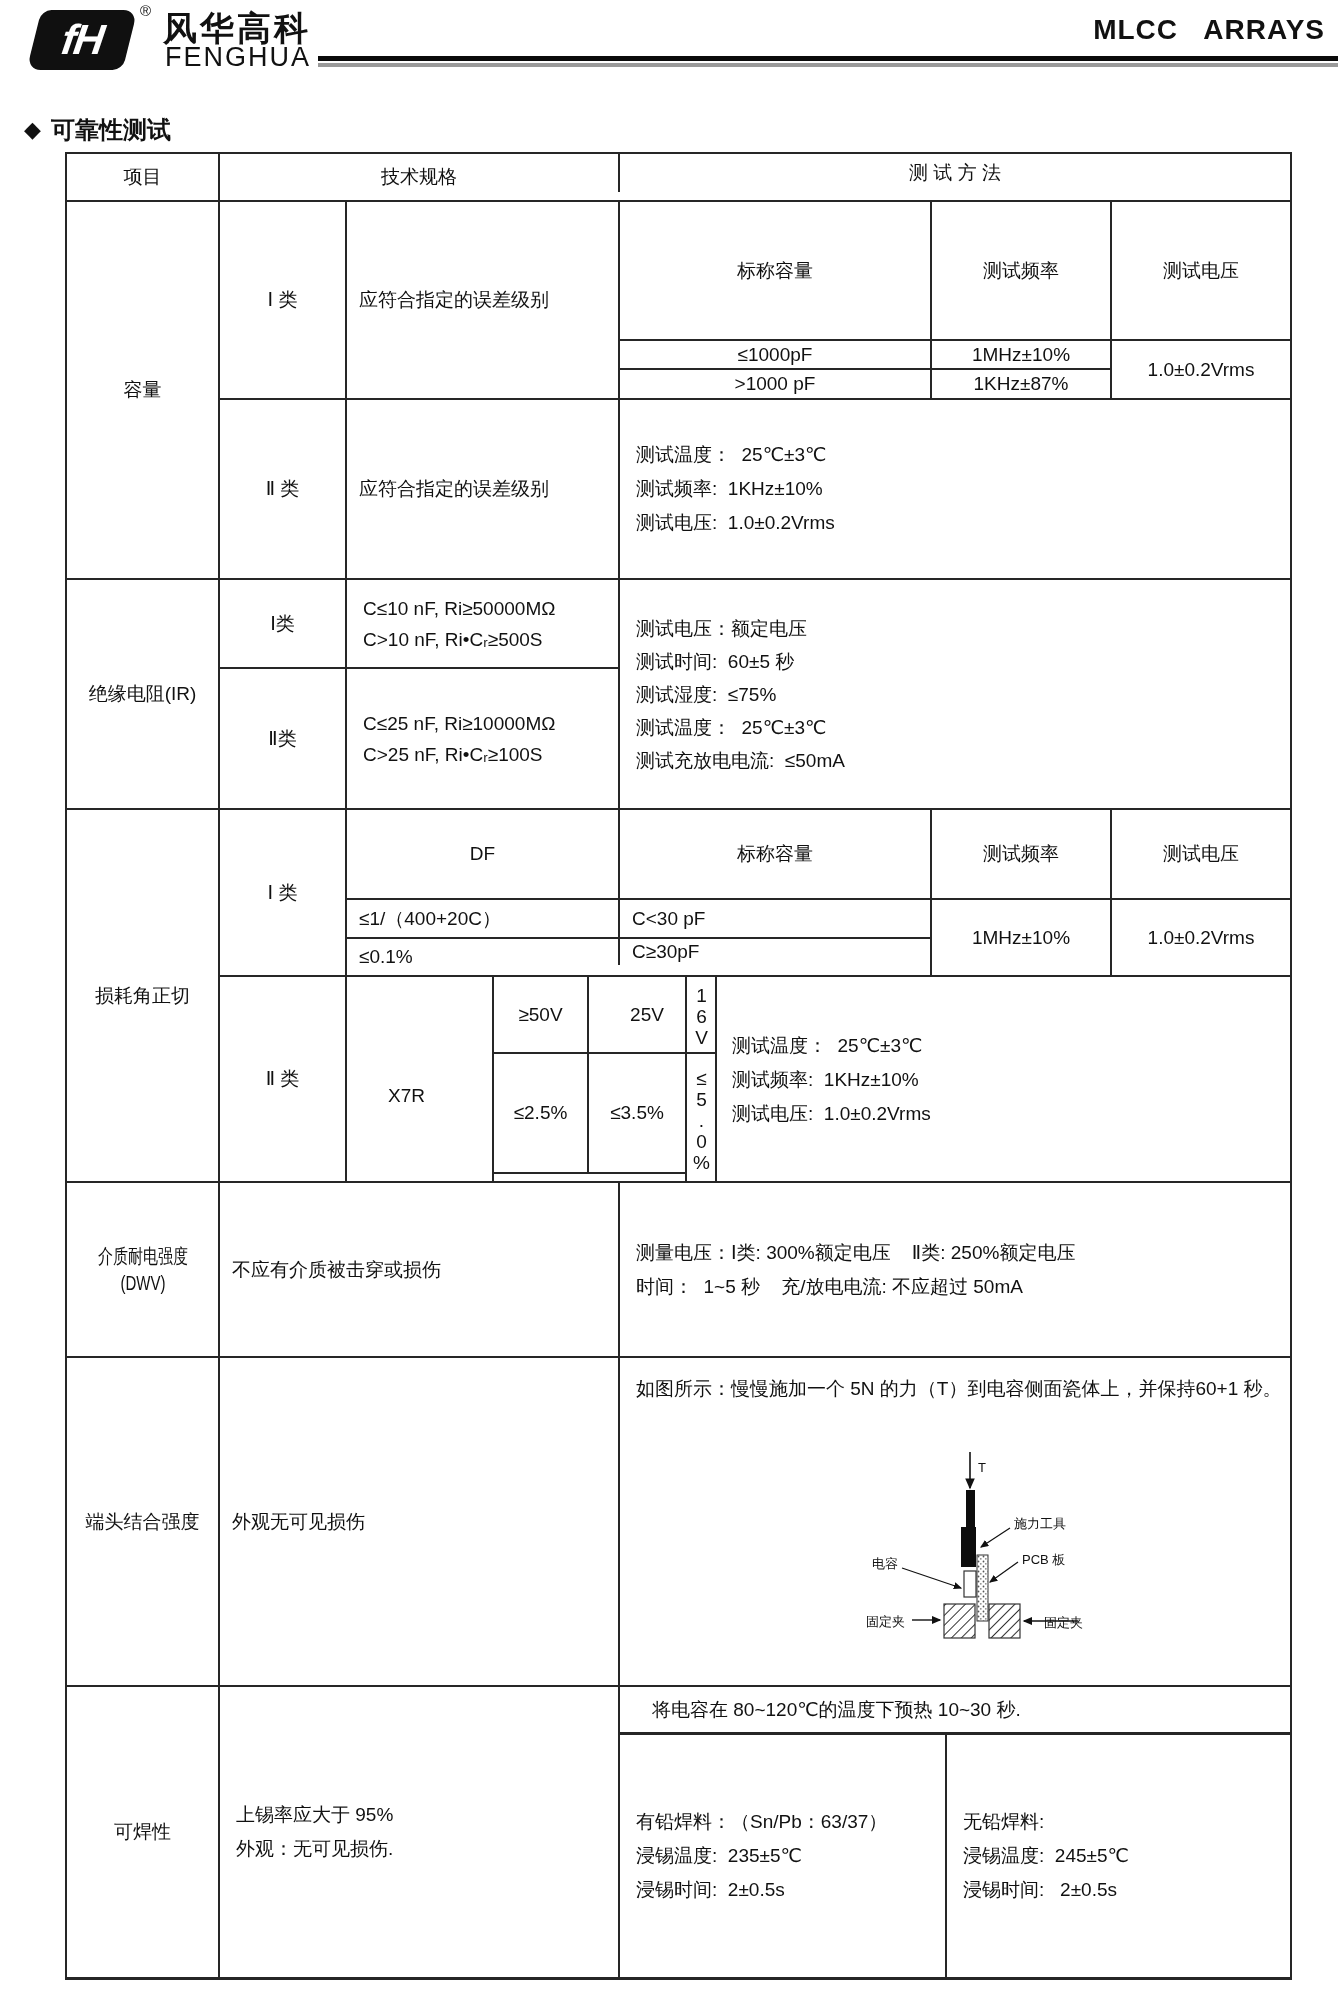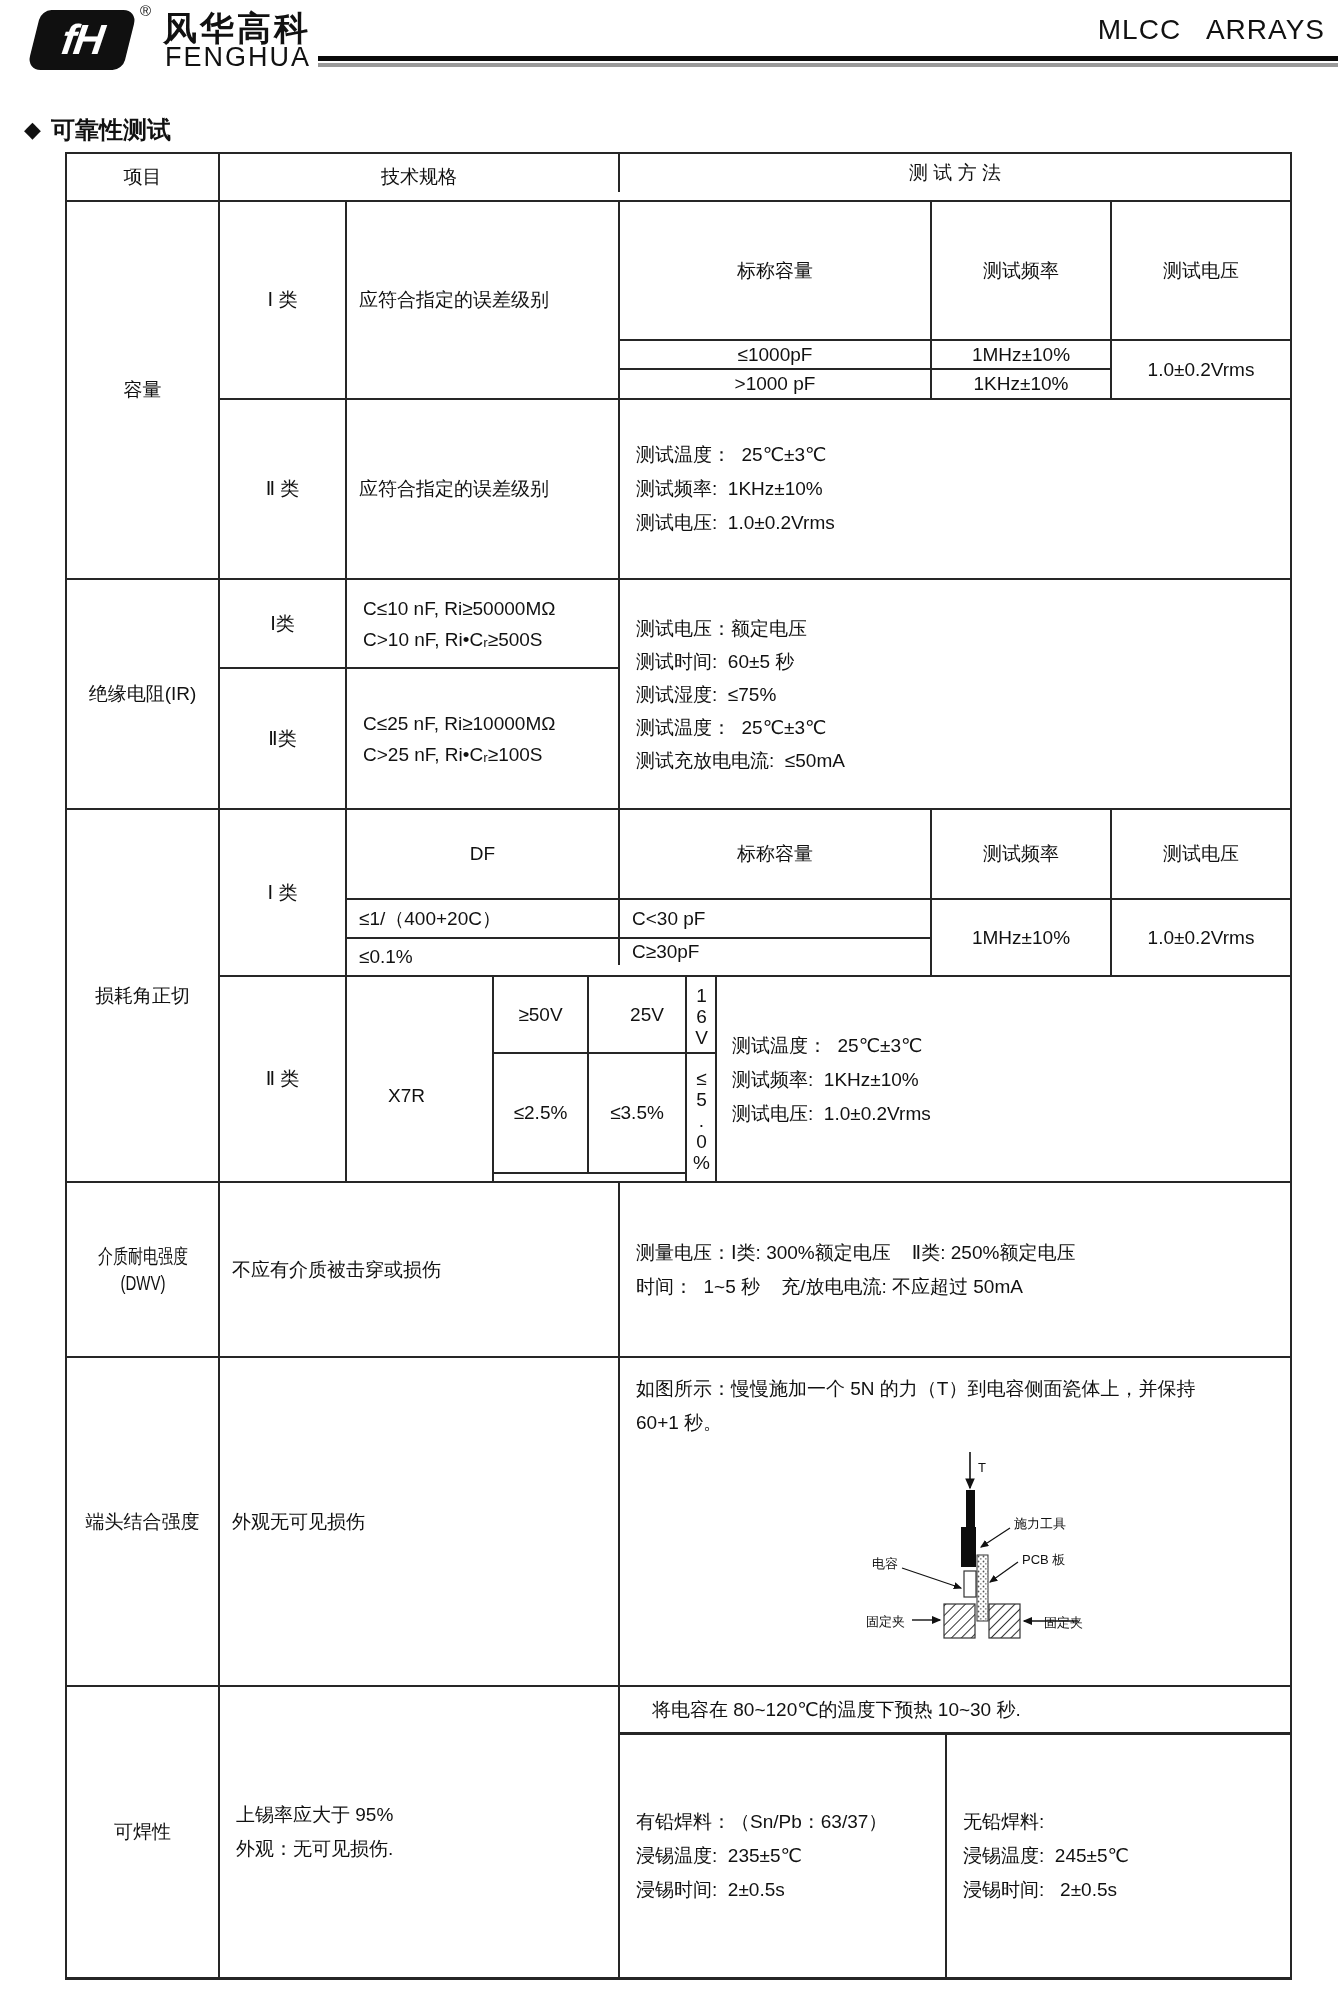--- a/index.html
+++ b/index.html
@@ -7,35 +7,35 @@
        font-family:"Liberation Sans","DejaVu Sans",sans-serif;color:#111;overflow:hidden}
   .abs{position:absolute}
   
   #logo-shape{position:absolute;left:34px;top:10px;width:96px;height:60px;background:#101010;
       transform:skewX(-14deg);border-radius:10px 14px 10px 14px;display:flex;align-items:center;justify-content:center}
   #logo-monogram{color:#fff;font-weight:bold;font-style:italic;font-size:42px;letter-spacing:-2px;transform:skewX(6deg)}
   #logo-reg{position:absolute;left:140px;top:2px;font-size:15px}
   #brand-cn{position:absolute;left:163px;top:6px;font-size:34px;font-weight:bold;letter-spacing:3px;white-space:pre}
   #brand-en{position:absolute;left:165px;top:42px;font-size:27px;font-weight:normal;letter-spacing:2px}
   #product-line{position:absolute;left:1000px;top:14px;width:325px;text-align:right;
-      font-size:28px;font-weight:normal;letter-spacing:1px;white-space:pre}
+      font-size:28px;font-weight:bold;letter-spacing:1px;white-space:pre}
   #rule-black{position:absolute;left:318px;top:56px;width:1020px;height:5px;background:#0a0a0a}
   #rule-gray{position:absolute;left:318px;top:63px;width:1020px;height:4px;background:#9a9a9a}
   
   #section-title{position:absolute;left:24px;top:114px;font-size:24px;font-weight:bold;display:flex;align-items:center;gap:10px}
   #section-bullet{font-size:22px}
   
   #table-wrap{position:absolute;left:65px;top:152px;width:1227px;height:1828px;box-sizing:border-box;
       border-right:2px solid #262626;border-bottom:3px solid #262626;background:#fff}
   .cell{position:absolute;box-sizing:border-box;border-left:2px solid #262626;border-top:2px solid #262626;
       font-size:19px;display:flex;align-items:center;justify-content:center;text-align:center;line-height:1.35;background:#fff}
   .cell.l{justify-content:flex-start;text-align:left;padding:0 8px 0 12px}
   .cell.lines{flex-direction:column;align-items:flex-start;justify-content:center;text-align:left;
       padding-left:16px;line-height:34px;white-space:pre}
-  .cell.top{align-items:flex-start;justify-content:flex-start;flex-direction:column;
+  .cell.top{align-items:flex-start;justify-content:flex-start;flex-direction:row;
       padding:14px 14px 0 16px;line-height:34px;white-space:pre;text-align:left}
   .cell.bt3{border-top-width:3px}
   .hdr{font-size:19px}
   .vline,.hline{position:absolute;background:#262626}
   .vstack{writing-mode:vertical-rl;text-orientation:upright;line-height:24px;font-size:17px;letter-spacing:0}
   .mini{position:absolute;display:flex;align-items:center;justify-content:center;font-size:19px}
   #dwv-label-inner{transform:scaleX(0.75);line-height:27px;font-size:20px;text-align:center}
   .diagram-label{font-size:13px;fill:#111;font-family:"Liberation Sans","DejaVu Sans",sans-serif}
 </style>
 </head>
@@ -66,21 +66,21 @@
 
   <div class="cell" style="left:0;top:48px;width:153px;height:378px">容量</div>
   <div class="cell" style="left:153px;top:48px;width:127px;height:198px">Ⅰ 类</div>
   <div class="cell l" style="left:280px;top:48px;width:273px;height:198px">应符合指定的误差级别</div>
   <div class="cell" style="left:553px;top:48px;width:312px;height:139px">标称容量</div>
   <div class="cell" style="left:865px;top:48px;width:180px;height:139px">测试频率</div>
   <div class="cell" style="left:1045px;top:48px;width:180px;height:139px">测试电压</div>
   <div class="cell" style="left:553px;top:187px;width:312px;height:29px">≤1000pF</div>
   <div class="cell" style="left:865px;top:187px;width:180px;height:29px">1MHz±10%</div>
   <div class="cell" style="left:553px;top:216px;width:312px;height:30px">&gt;1000 pF</div>
-  <div class="cell" style="left:865px;top:216px;width:180px;height:30px">1KHz±10%</div>
+  <div class="cell" style="left:865px;top:216px;width:180px;height:30px">1KHz±87%</div>
   <div class="cell" style="left:1045px;top:187px;width:180px;height:59px">1.0±0.2Vrms</div>
   <div class="cell" style="left:153px;top:246px;width:127px;height:180px">Ⅱ 类</div>
   <div class="cell l" style="left:280px;top:246px;width:273px;height:180px">应符合指定的误差级别</div>
   <div class="cell lines" style="left:553px;top:246px;width:672px;height:180px">
     <div>测试温度：  25℃±3℃</div>
     <div>测试频率:  1KHz±10%</div>
     <div>测试电压:  1.0±0.2Vrms</div>
   </div>
 
   <div class="cell" style="left:0;top:426px;width:153px;height:230px">绝缘电阻(IR)</div>

